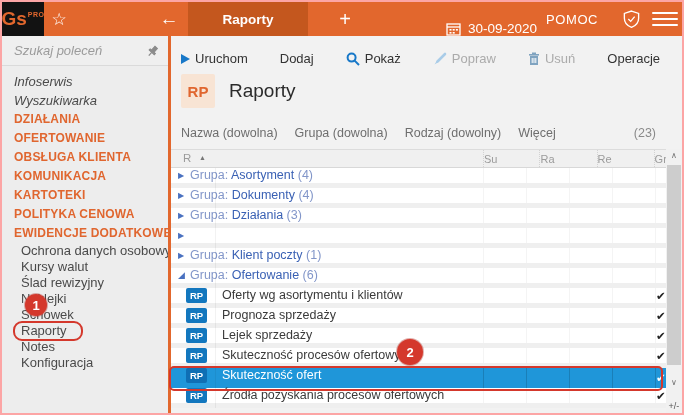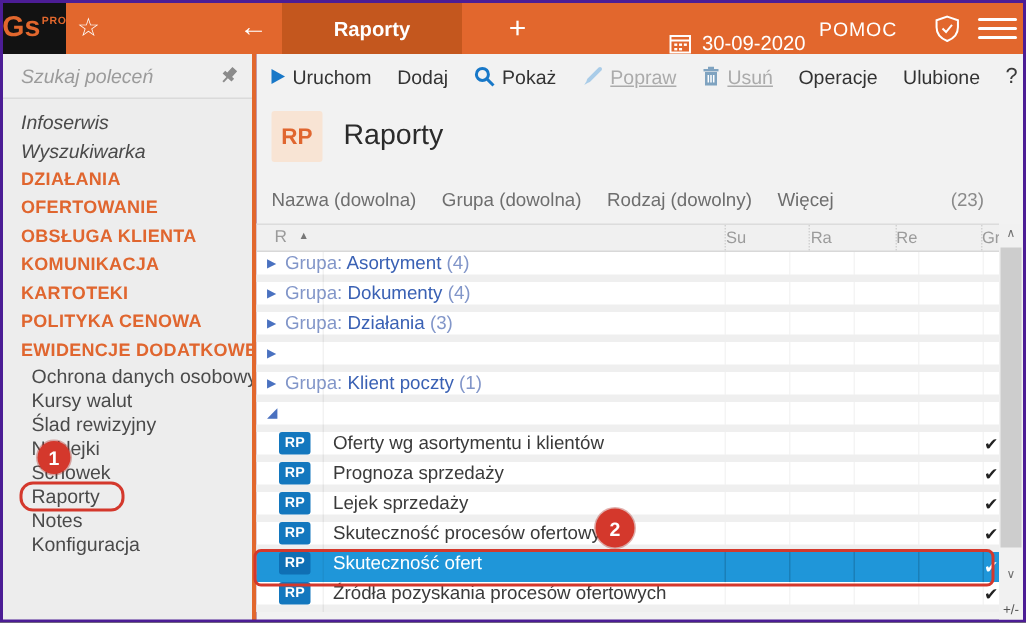--- a/index.html
+++ b/index.html
@@ -1,17 +1,17 @@
 <!DOCTYPE html>
 <html><head>
 <meta charset="utf-8">
 <style>
   html,body{margin:0;padding:0;background:#555;}
   *{box-sizing:border-box;font-family:"Liberation Sans","DejaVu Sans",sans-serif;}
-  .screen{position:relative;width:684px;height:415px;background:#4c1d95;overflow:hidden;}
+  .screen{position:relative;width:684px;height:415px;background:#fca5a5;overflow:hidden;}
 
   
   .topbar{position:absolute;left:2px;top:2px;width:680px;height:34px;background:#E2672D;}
   .logo{position:absolute;left:0;top:0;width:42px;height:34px;background:#121212;color:#E2672D;
         display:flex;align-items:center;justify-content:center;font-weight:bold;font-size:19px;}
   .logo sup{font-size:7px;font-weight:bold;margin-left:1px;margin-top:-9px;letter-spacing:.5px;}
   .tb-star{position:absolute;left:44px;top:0;width:26px;height:34px;color:#fff;font-size:17px;
         display:flex;align-items:center;justify-content:center;cursor:default;}
   .tb-back{position:absolute;left:150px;top:0;width:34px;height:34px;color:#fff;font-size:19px;
         display:flex;align-items:center;justify-content:center;}
@@ -35,24 +35,24 @@
   .nav .item{height:19px;line-height:19px;padding-left:12px;color:#4A4A4A;font-size:13px;font-style:italic;}
   .nav .cat{height:19px;line-height:19px;padding-left:12px;color:#E0662F;font-size:12px;font-weight:bold;letter-spacing:.2px;}
   .nav .sub{height:16px;line-height:16px;padding-left:19px;color:#4A4A4A;font-size:13px;}
 
   
   .vdivider{position:absolute;left:168px;top:36px;width:3px;height:377px;background:#E2672D;}
 
   
   .main{position:absolute;left:171px;top:36px;width:511px;height:377px;background:#F2F2F2;}
 
-  .toolbar{position:absolute;left:0;top:0;width:100%;height:30px;display:flex;align-items:center;
-        padding-left:10px;gap:17px;font-size:13px;color:#333;}
+  .toolbar{position:absolute;left:0;top:0;width:100%;height:30px;display:flex;align-items:flex-end;
+        padding-left:10px;gap:32px;font-size:13px;color:#333;}
   .tbtn{display:flex;align-items:center;gap:5px;cursor:default;}
-  .tbtn.disabled{color:#ABABAB;text-decoration:underline;}
+  .tbtn.disabled{color:#ABABAB;}
   .play{width:0;height:0;border-left:9px solid #1878C8;border-top:5.5px solid transparent;border-bottom:5.5px solid transparent;}
   .qmark{font-size:14.5px;color:#3c3c3c;}
 
   .pagehead-badge{position:absolute;left:10px;top:38px;width:34px;height:34px;background:#F8E4D4;color:#E0662F;
         font-weight:bold;font-size:15px;display:flex;align-items:center;justify-content:center;border-radius:2px;}
   .pagehead-title{position:absolute;left:58px;top:44px;font-size:19px;color:#2B2B2B;}
 
   .filterbar{position:absolute;left:10px;top:90px;display:flex;gap:17px;font-size:12.5px;color:#6E6E6E;align-items:flex-end;}
   .filtercount{position:absolute;right:26px;top:90px;font-size:12.5px;color:#8A8A8A;}
 
@@ -304,20 +304,21 @@
               <i class="fc"></i>
               <i class="fc"></i>
               <i class="fc"></i>
               <i class="fc"></i>
               <i class="fc"></i>
               <i class="fc"></i>
             </span>
         </div>
         <div class="row">
           <span class="garrow exp">◢</span>
+          <span class="gtext"><span class="gprefix">Grupa:</span> <span class="gname">Ofertowanie</span> <span class="gcount">(6)</span></span>
           <span class="flagcols">
               <i class="fc"></i>
               <i class="fc"></i>
               <i class="fc"></i>
               <i class="fc"></i>
               <i class="fc"></i>
               <i class="fc"></i>
             </span>
         </div>
 

